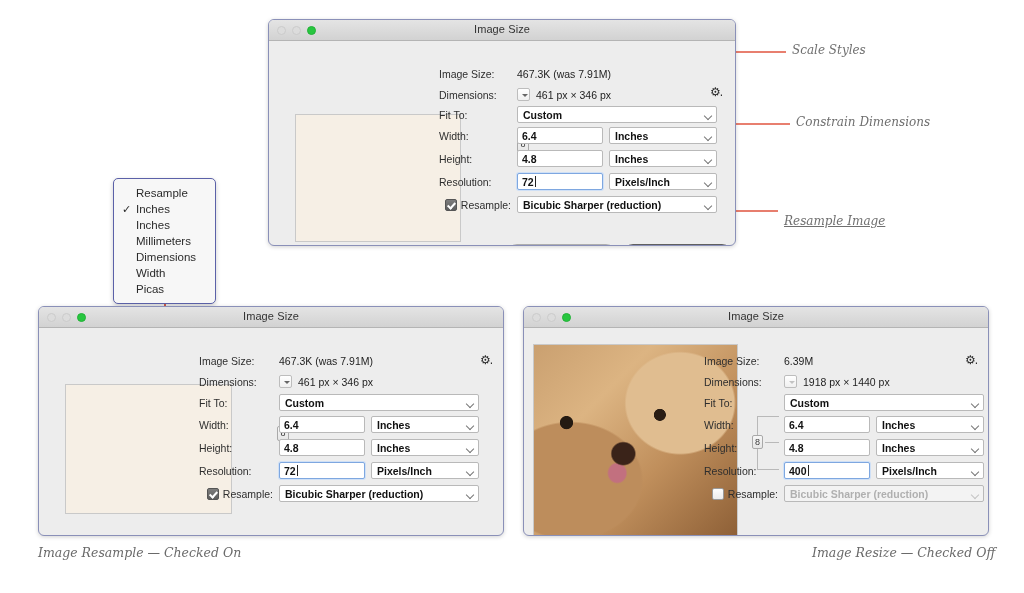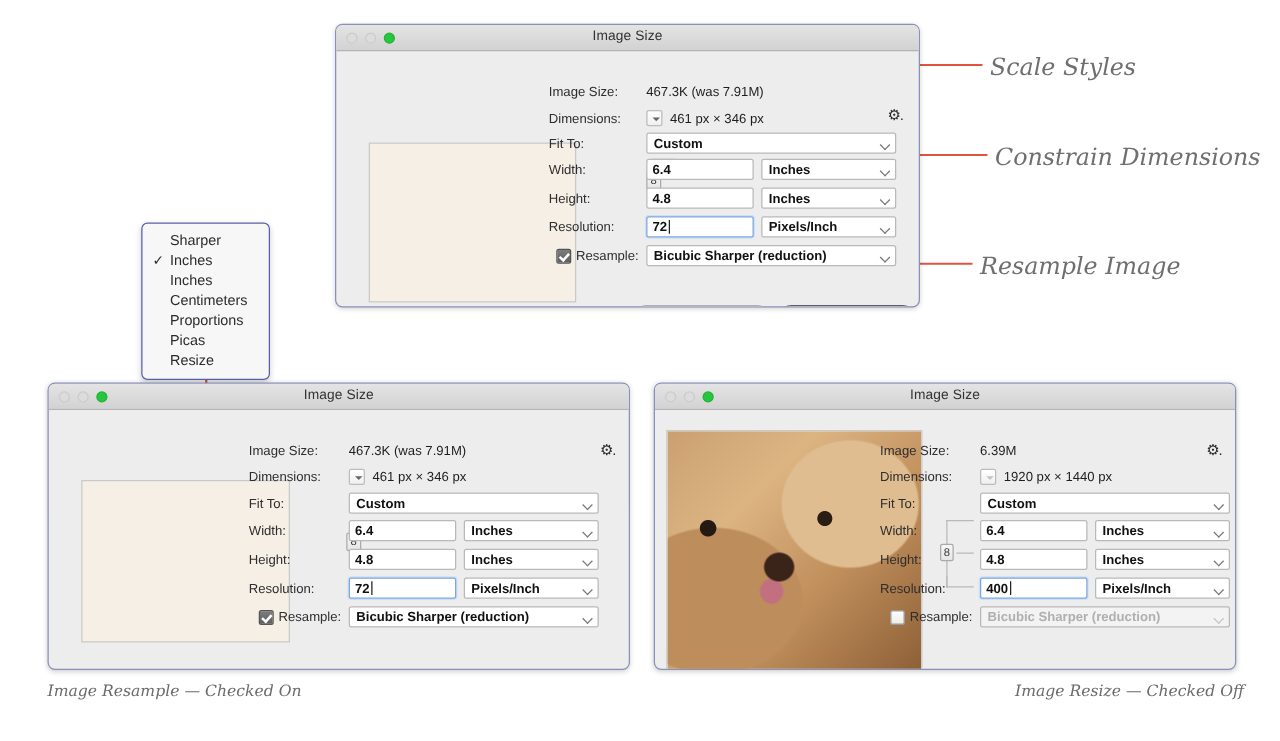--- a/index.html
+++ b/index.html
@@ -186,21 +186,21 @@
   .popup-item .tick {
     position: absolute; left: 8px; top: 0;
     font-size: 11px; color: #2b2b2b;
   }
 
   
   .anno {
     position: absolute;
     font-family: "DejaVu Serif", serif;
     font-style: italic;
-    font-size: 19px;
+    font-size: 12px;
     color: #6f6f6f;
     white-space: nowrap;
   }
   .caption {
     position: absolute;
     font-family: "DejaVu Serif", serif;
     font-style: italic;
     font-size: 12.5px;
     color: #6a6a6a;
     white-space: nowrap;
@@ -299,50 +299,50 @@
         <div class="select" style="width:200px;">Bicubic Sharper (reduction)</div>
       </div>
 
       <div class="btn" style="position:absolute;left:238px;top:191px;width:109px;">Cancel</div>
       <div class="btn default" style="position:absolute;left:354px;top:191px;width:109px;">OK</div>
     </div>
   </div>
 
   <div class="anno" style="left:792px;top:43px;">Scale Styles</div>
   <div class="anno" style="left:796px;top:115px;">Constrain Dimensions</div>
-  <div class="anno" style="left:784px;top:202px;">Resample Image</div>
+  <div class="anno" style="left:784px;top:214px;text-decoration:underline;">Resample Image</div>
 
   <div class="popup" style="left:113px;top:178px;width:103px;">
     <div class="popup-item">
       <span class="tick"></span>
-      <span>Sharper</span>
+      <span>Resample</span>
     </div>
     <div class="popup-item">
       <span class="tick">✓</span>
       <span>Inches</span>
     </div>
     <div class="popup-item">
       <span class="tick"></span>
       <span>Inches</span>
     </div>
     <div class="popup-item">
       <span class="tick"></span>
-      <span>Centimeters</span>
-    </div>
-    <div class="popup-item">
-      <span class="tick"></span>
-      <span>Proportions</span>
+      <span>Millimeters</span>
+    </div>
+    <div class="popup-item">
+      <span class="tick"></span>
+      <span>Dimensions</span>
+    </div>
+    <div class="popup-item">
+      <span class="tick"></span>
+      <span>Width</span>
     </div>
     <div class="popup-item">
       <span class="tick"></span>
       <span>Picas</span>
-    </div>
-    <div class="popup-item">
-      <span class="tick"></span>
-      <span>Resize</span>
     </div>
   </div>
 
   <div class="dialog" style="left:38px;top:306px;width:466px;height:230px;">
     <div class="titlebar">
       <div class="lights">
         <div class="light"></div>
         <div class="light"></div>
         <div class="light green"></div>
       </div>
@@ -428,21 +428,21 @@
 
       <div style="position:absolute;left:180px;top:27px;display:flex;align-items:center;">
         <div class="lbl" style="width:80px;">Image Size:</div>
         <div class="valn">6.39M</div>
       </div>
       <div class="gear" style="left:441px;top:25px;">⚙.</div>
 
       <div style="position:absolute;left:180px;top:47px;display:flex;align-items:center;">
         <div class="lbl" style="width:80px;">Dimensions:</div>
         <span class="minibtn disabled"></span>
-        <div class="valn" style="margin-left:6px;">1920 px  ×  1440 px</div>
+        <div class="valn" style="margin-left:6px;">1918 px  ×  1440 px</div>
       </div>
 
       <div style="position:absolute;left:180px;top:66px;display:flex;align-items:center;">
         <div class="lbl" style="width:80px;">Fit To:</div>
         <div class="select" style="width:200px;">Custom</div>
       </div>
 
       <div class="chain-wrap" style="left:228px;top:88px;">
         <div class="brk" style="left:5px;top:0;width:22px;height:9px;border-width:1px 0 0 1px;"></div>
         <div class="brk" style="left:5px;top:9px;width:1px;height:45px;border-width:0 0 0 1px;"></div>

